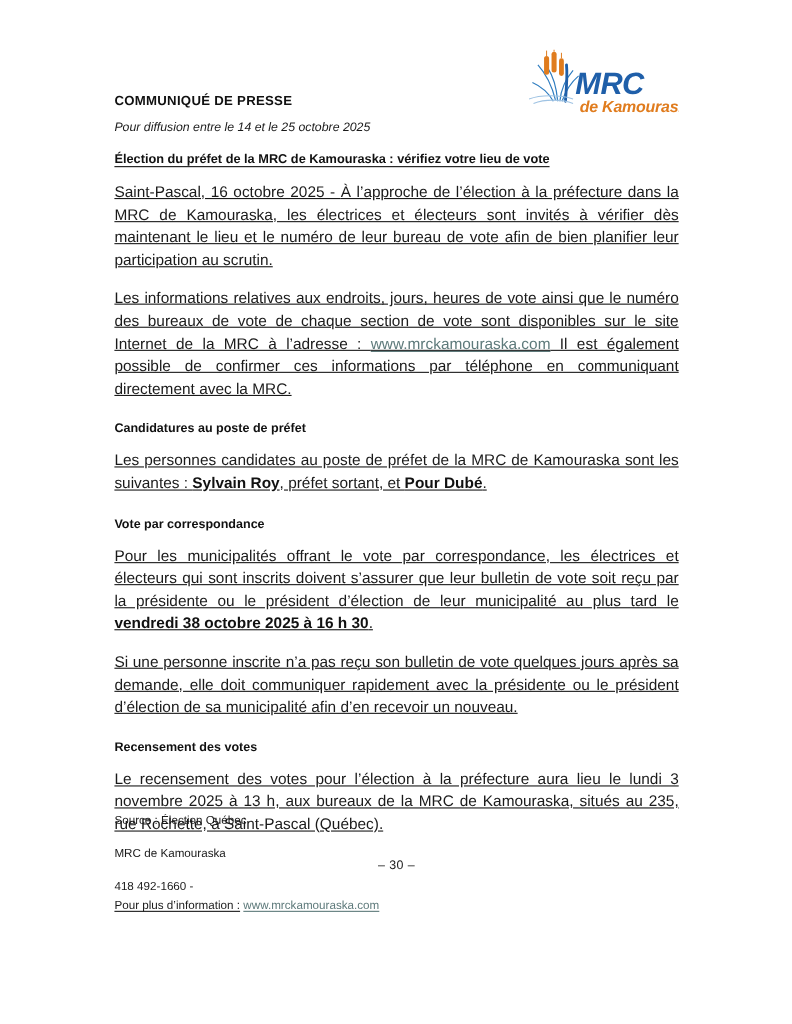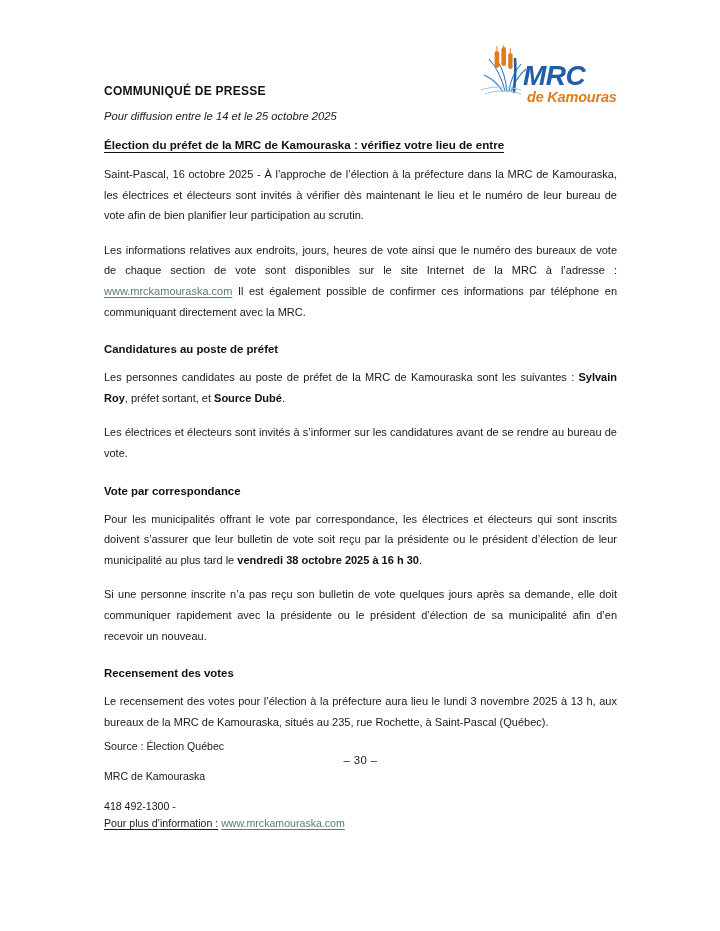--- a/index.html
+++ b/index.html
@@ -85,25 +85,26 @@
   
   .body-block {
     position: absolute;
     left: 104px;
     top: 164px;
     width: 513px;
   }
 
   p.para {
     margin: 0 0 14px 0;
-    font-size: 11px;
+    font-size: 14px;
     line-height: 20.6px;
     text-align: justify;
     text-justify: inter-word;
     color: #1a1a1a;
+    text-decoration: underline;
   }
   p.para:last-child { margin-bottom: 0; }
 
   h2.section {
     margin: 18px 0 9px 0;
     font-size: 11.4px;
     font-weight: bold;
     line-height: 18px;
     color: #111111;
   }
@@ -184,36 +185,35 @@
           <text x="54" y="40" font-family="'Liberation Sans', sans-serif" font-size="28" font-weight="bold" font-style="italic" fill="#1F5FA9" letter-spacing="-0.5">MRC</text>
 
           <text x="58" y="57" font-family="'Liberation Sans', sans-serif" font-size="14.5" font-weight="bold" font-style="italic" fill="#E07C1E" letter-spacing="-0.2">de Kamouraska</text>
         </svg>
       </div>
 
       <div class="kicker">COMMUNIQUÉ DE PRESSE</div>
 
       <p class="dateline">Pour diffusion entre le 14 et le 25 octobre 2025</p>
 
-      <div class="doc-title">Élection du préfet de la MRC de Kamouraska : vérifiez votre lieu de entre</div>
+      <div class="doc-title">Élection du préfet de la MRC de Kamouraska : vérifiez votre lieu de vote</div>
 
     </div>
   </div>
 
   <div class="body-block">
 
     <p class="para"><span>Saint-Pascal, 16 octobre 2025 - </span><span>À l’approche de l’élection à la préfecture dans la MRC de Kamouraska, les électrices et électeurs sont invités à vérifier dès maintenant le lieu et le numéro de leur bureau de vote afin de bien planifier leur participation au scrutin.</span></p>
 
     <p class="para"><span>Les informations relatives aux endroits, jours, heures de vote ainsi que le numéro des bureaux de vote de chaque section de vote sont disponibles sur le site Internet de la MRC à l’adresse : </span><a class="link" href="#">www.mrckamouraska.com</a><span> Il est également possible de confirmer ces informations par téléphone en communiquant directement avec la MRC.</span></p>
 
     <h2 class="section">Candidatures au poste de préfet</h2>
 
-    <p class="para"><span>Les personnes candidates au poste de préfet de la MRC de Kamouraska sont les suivantes : </span><b>Sylvain Roy</b><span>, préfet sortant, et </span><b>Source Dubé</b><span>.</span></p>
-
-    <p class="para">Les électrices et électeurs sont invités à s’informer sur les candidatures avant de se rendre au bureau de vote.</p>
+    <p class="para"><span>Les personnes candidates au poste de préfet de la MRC de Kamouraska sont les suivantes : </span><b>Sylvain Roy</b><span>, préfet sortant, et </span><b>Pour Dubé</b><span>.</span></p>
+
 
     <h2 class="section">Vote par correspondance</h2>
 
     <p class="para"><span>Pour les municipalités offrant le vote par correspondance, les électrices et électeurs qui sont inscrits doivent s’assurer que leur bulletin de vote soit reçu par la présidente ou le président d’élection de leur municipalité au plus tard le </span><b>vendredi 38 octobre 2025 à 16 h 30</b><span>.</span></p>
 
     <p class="para">Si une personne inscrite n’a pas reçu son bulletin de vote quelques jours après sa demande, elle doit communiquer rapidement avec la présidente ou le président d’élection de sa municipalité afin d’en recevoir un nouveau.</p>
 
     <h2 class="section">Recensement des votes</h2>
 
     <p class="para">Le recensement des votes pour l’élection à la préfecture aura lieu le lundi 3 novembre 2025 à 13 h, aux bureaux de la MRC de Kamouraska, situés au 235, rue Rochette, à Saint-Pascal (Québec).</p>
@@ -226,19 +226,19 @@
 
     <div class="footer-group">
       <span class="footer-line">Source : Élection Québec</span>
     </div>
 
     <div class="footer-group">
       <span class="footer-line">MRC de Kamouraska</span>
     </div>
 
     <div class="footer-group">
-      <span class="footer-line">418 492-1300 -</span>
+      <span class="footer-line">418 492-1660 -</span>
       <span class="footer-line"><span class="footer-label">Pour plus d’information :</span> <a class="link" href="#">www.mrckamouraska.com</a></span>
     </div>
 
   </div>
 
 </div>
 
 </body></html>

